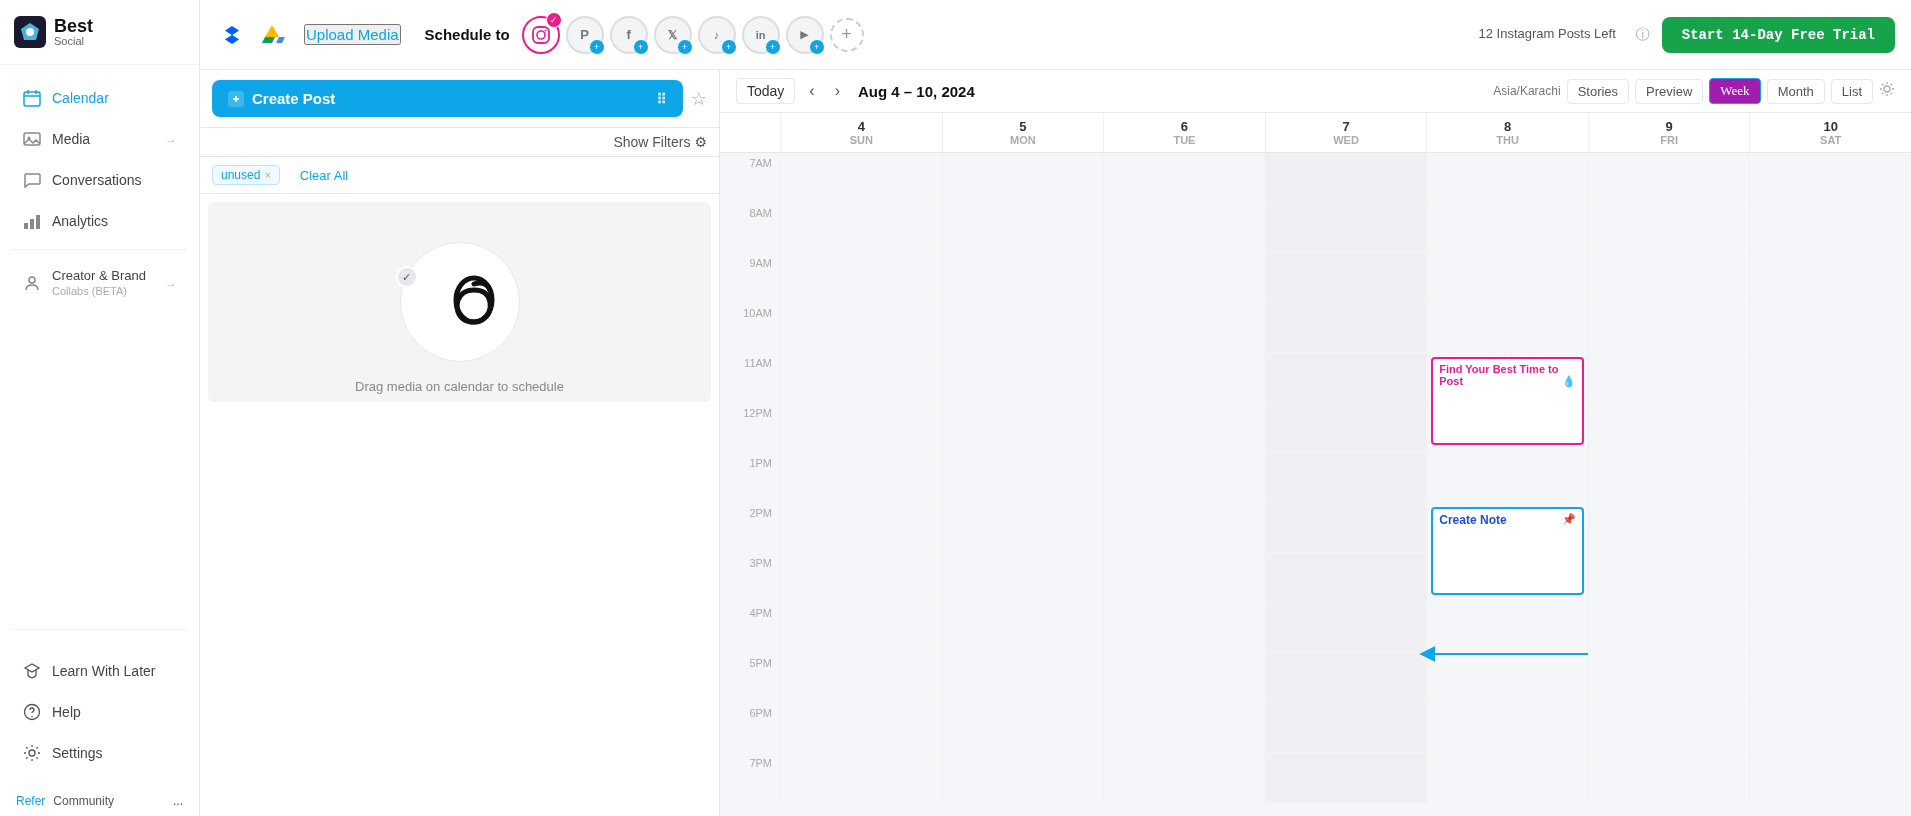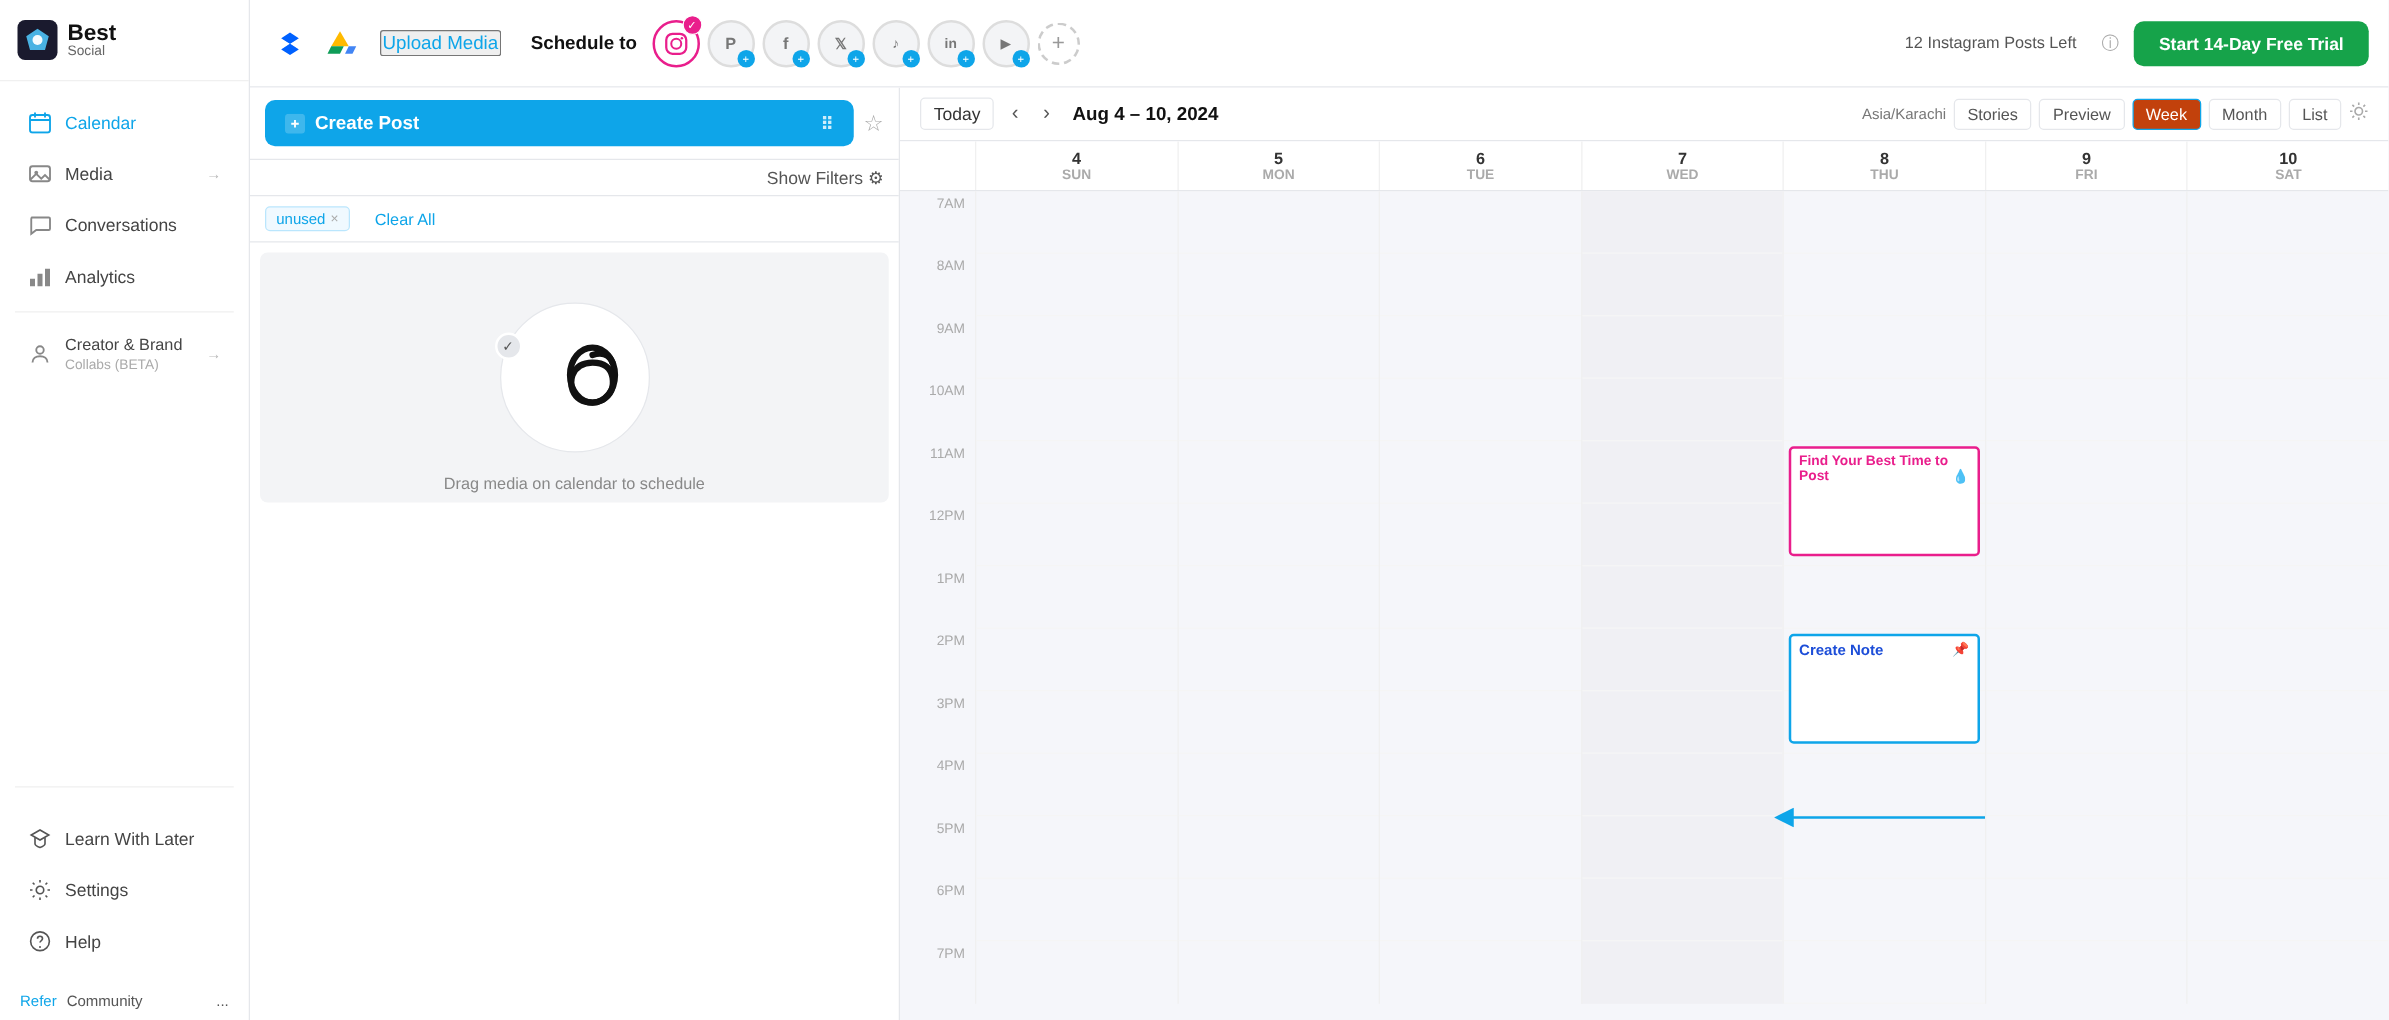--- a/index.html
+++ b/index.html
@@ -82,21 +82,21 @@
       position: absolute; bottom: -2px; right: -2px;
       width: 14px; height: 14px; border-radius: 50%; background: #0ea5e9;
       color: #fff; font-size: 9px; display: flex; align-items: center; justify-content: center;
     }
     .add-platform { width: 34px; height: 34px; border-radius: 50%; border: 2px dashed #ccc; display: flex; align-items: center; justify-content: center; color: #999; cursor: pointer; font-size: 18px; }
     .topbar-right { margin-left: auto; display: flex; align-items: center; gap: 12px; }
     .posts-left { font-size: 13px; color: #555; display: flex; align-items: flex-start; gap: 20px; }
     .info-icon { color: #aaa; font-size: 14px; }
     .trial-btn {
       background: #16a34a; color: #fff; font-size: 14px; font-weight: 600;
-      padding: 10px 20px; border-radius: 8px; border: none; cursor: pointer;
+      padding: 10px 20px; border-radius: 8px; border: none; cursor: pointer; font-family: Liberation Mono, monospace;
     }
 
     
     .calendar-area {
       flex: 1;
       display: flex;
       overflow: hidden;
     }
 
     
@@ -150,21 +150,21 @@
       display: flex; align-items: center; gap: 8px;
       padding: 8px 16px; border-bottom: 1px solid #e5e7eb;
       background: #fff; flex-shrink: 0;
     }
     .today-btn { font-size: 14px; font-weight: 500; color: #333; background: none; border: 1px solid #e5e7eb; border-radius: 4px; padding: 4px 10px; cursor: pointer; }
     .nav-arrow-btn { background: none; border: none; color: #555; cursor: pointer; font-size: 16px; padding: 4px 6px; }
     .date-range { font-size: 15px; font-weight: 600; color: #111; margin: 0 4px; }
     .cal-nav-right { margin-left: auto; display: flex; align-items: center; gap: 6px; }
     .timezone-label { font-size: 12px; color: #777; }
     .view-btn { font-size: 13px; color: #555; background: none; border: 1px solid #e5e7eb; border-radius: 4px; padding: 4px 10px; cursor: pointer; }
-    .view-btn.active { background: #c2410c; color: #fff; border-color: #0ea5e9; }
+    .view-btn.active { background: #a21caf; color: #fff; border-color: #0ea5e9; font-family: Liberation Serif, serif; }
     .settings-btn { background: none; border: none; color: #aaa; cursor: pointer; font-size: 16px; }
 
     
     .cal-grid { flex: 1; overflow-y: auto; position: relative; }
     .cal-header-row {
       display: grid;
       grid-template-columns: 60px repeat(7, 1fr);
       border-bottom: 1px solid #e5e7eb;
       background: #fff;
       position: sticky; top: 0; z-index: 10;
@@ -318,35 +318,35 @@
         <svg width="18" height="18" viewBox="0 0 18 18" fill="none">
             <path d="M2 6l7-4 7 4-7 4-7-4z" stroke="#555" stroke-width="1.3" fill="none"></path>
             <path d="M5 8v5c0 1.5 4 3 4 3s4-1.5 4-3V8" stroke="#555" stroke-width="1.3" fill="none"></path>
           </svg>
       </span>
       <span>Learn With Later</span>
     </div>
     <div class="nav-item">
       <span class="nav-icon">
         <svg width="18" height="18" viewBox="0 0 18 18" fill="none">
-            <circle cx="9" cy="9" r="3" stroke="#555" stroke-width="1.3" fill="none"></circle>
-            <path d="M9 1v2M9 15v2M1 9h2M15 9h2M3.2 3.2l1.4 1.4M13.4 13.4l1.4 1.4M3.2 14.8l1.4-1.4M13.4 4.6l1.4-1.4" stroke="#555" stroke-width="1.3"></path>
-          </svg>
-      </span>
-      <span>Settings</span>
-    </div>
-    <div class="nav-item">
-      <span class="nav-icon">
-        <svg width="18" height="18" viewBox="0 0 18 18" fill="none">
             <circle cx="9" cy="9" r="7.5" stroke="#555" stroke-width="1.3" fill="none"></circle>
             <path d="M7 7c0-1.1.9-2 2-2s2 .9 2 2-2 2-2 3" stroke="#555" stroke-width="1.3" fill="none"></path>
             <circle cx="9" cy="13.5" r="0.8" fill="#555"></circle>
           </svg>
       </span>
       <span>Help</span>
+    </div>
+    <div class="nav-item">
+      <span class="nav-icon">
+        <svg width="18" height="18" viewBox="0 0 18 18" fill="none">
+            <circle cx="9" cy="9" r="3" stroke="#555" stroke-width="1.3" fill="none"></circle>
+            <path d="M9 1v2M9 15v2M1 9h2M15 9h2M3.2 3.2l1.4 1.4M13.4 13.4l1.4 1.4M3.2 14.8l1.4-1.4M13.4 4.6l1.4-1.4" stroke="#555" stroke-width="1.3"></path>
+          </svg>
+      </span>
+      <span>Settings</span>
     </div>
   </div>
   <div class="sidebar-footer">
     <span style="cursor:pointer;color:#0ea5e9;">Refer</span>
     <span style="cursor:pointer;color:#555;">Community</span>
     <span style="cursor:pointer;color:#555;margin-left:auto;">...</span>
   </div>
 </div>
 
 <div class="main-content">

